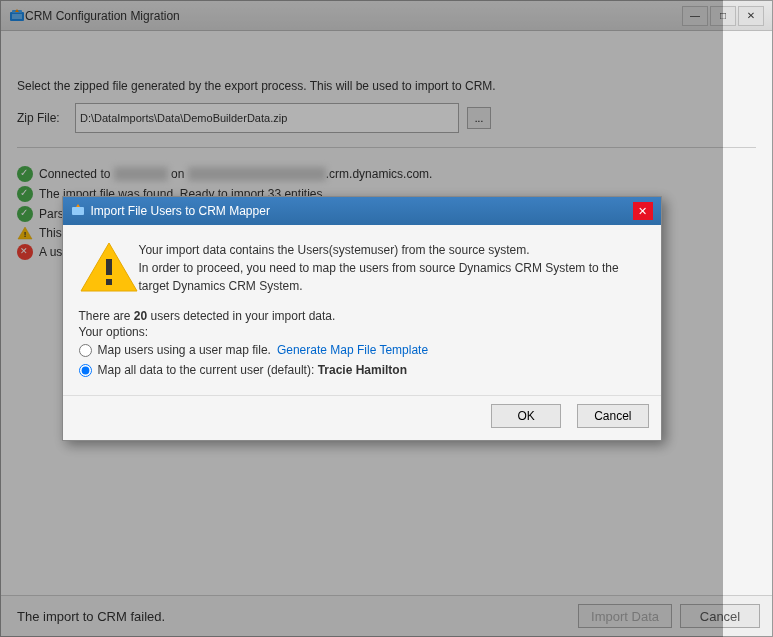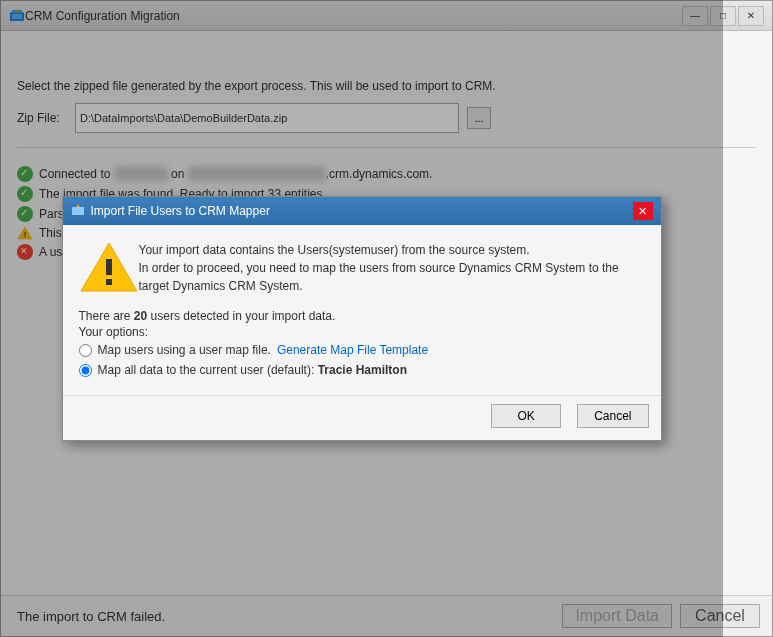--- a/index.html
+++ b/index.html
@@ -194,21 +194,21 @@
       flex: 1;
       padding-left: 4px;
     }
 
     .btn {
       height: 24px;
       min-width: 80px;
       border: 1px solid #aaa;
       background: #e8e8e8;
       cursor: pointer;
-      font-size: 16px;
+      font-size: 13px;
       padding: 0 12px;
       color: #555;
     }
     .btn:disabled { color: #aaa; cursor: default; }
 
     
     .modal-overlay {
       position: fixed;
       top: 0; left: 0;
       width: 723px;

